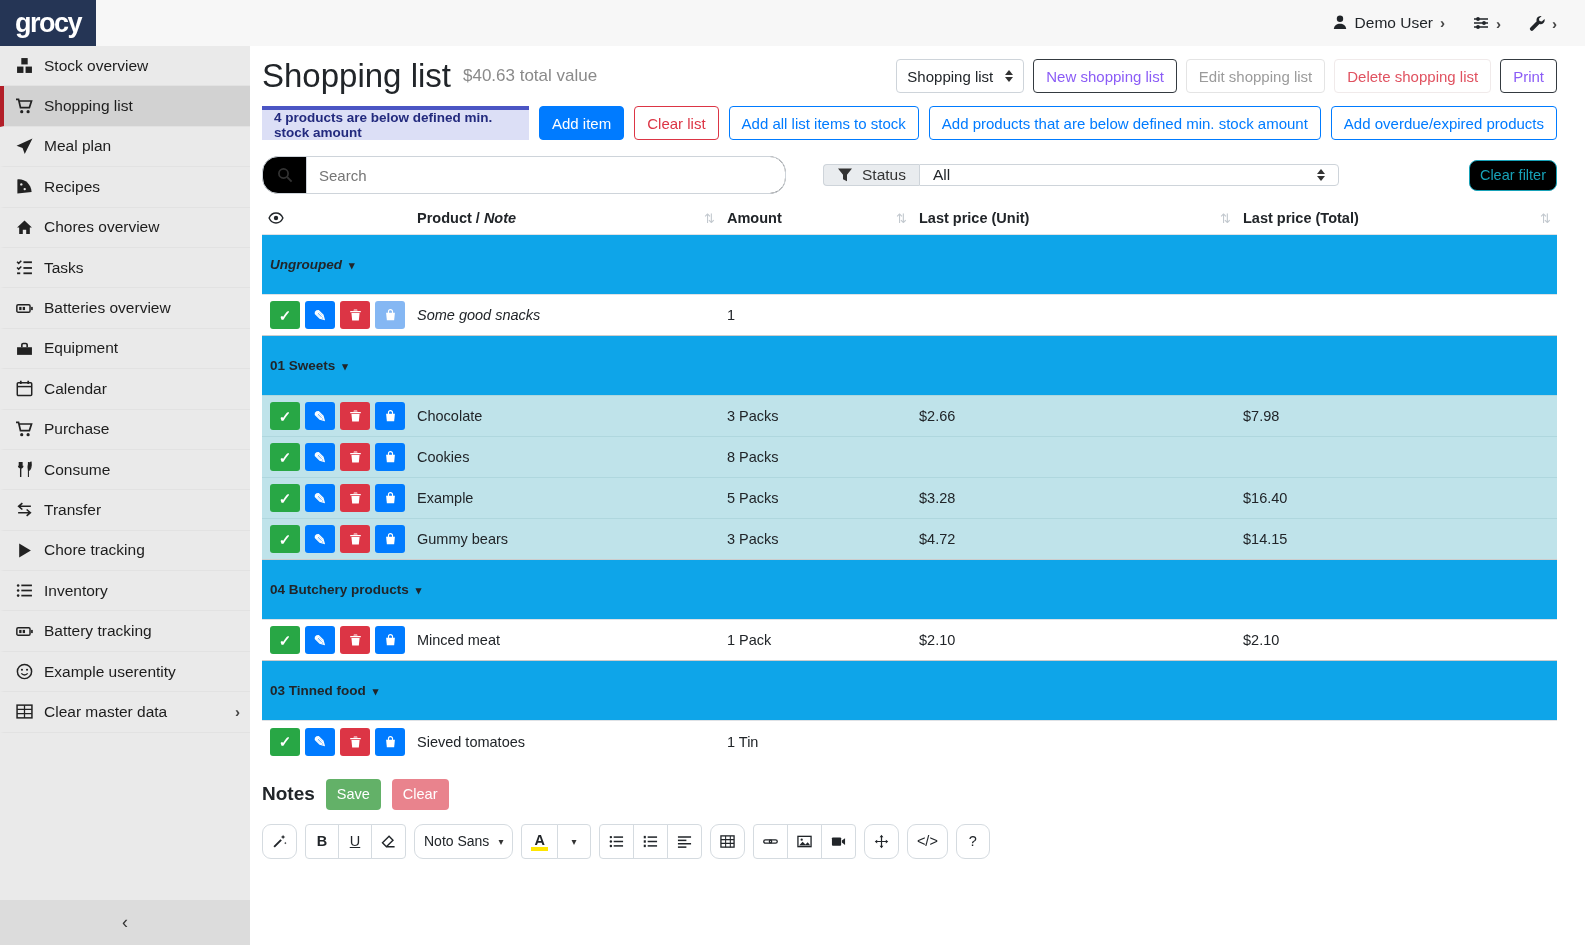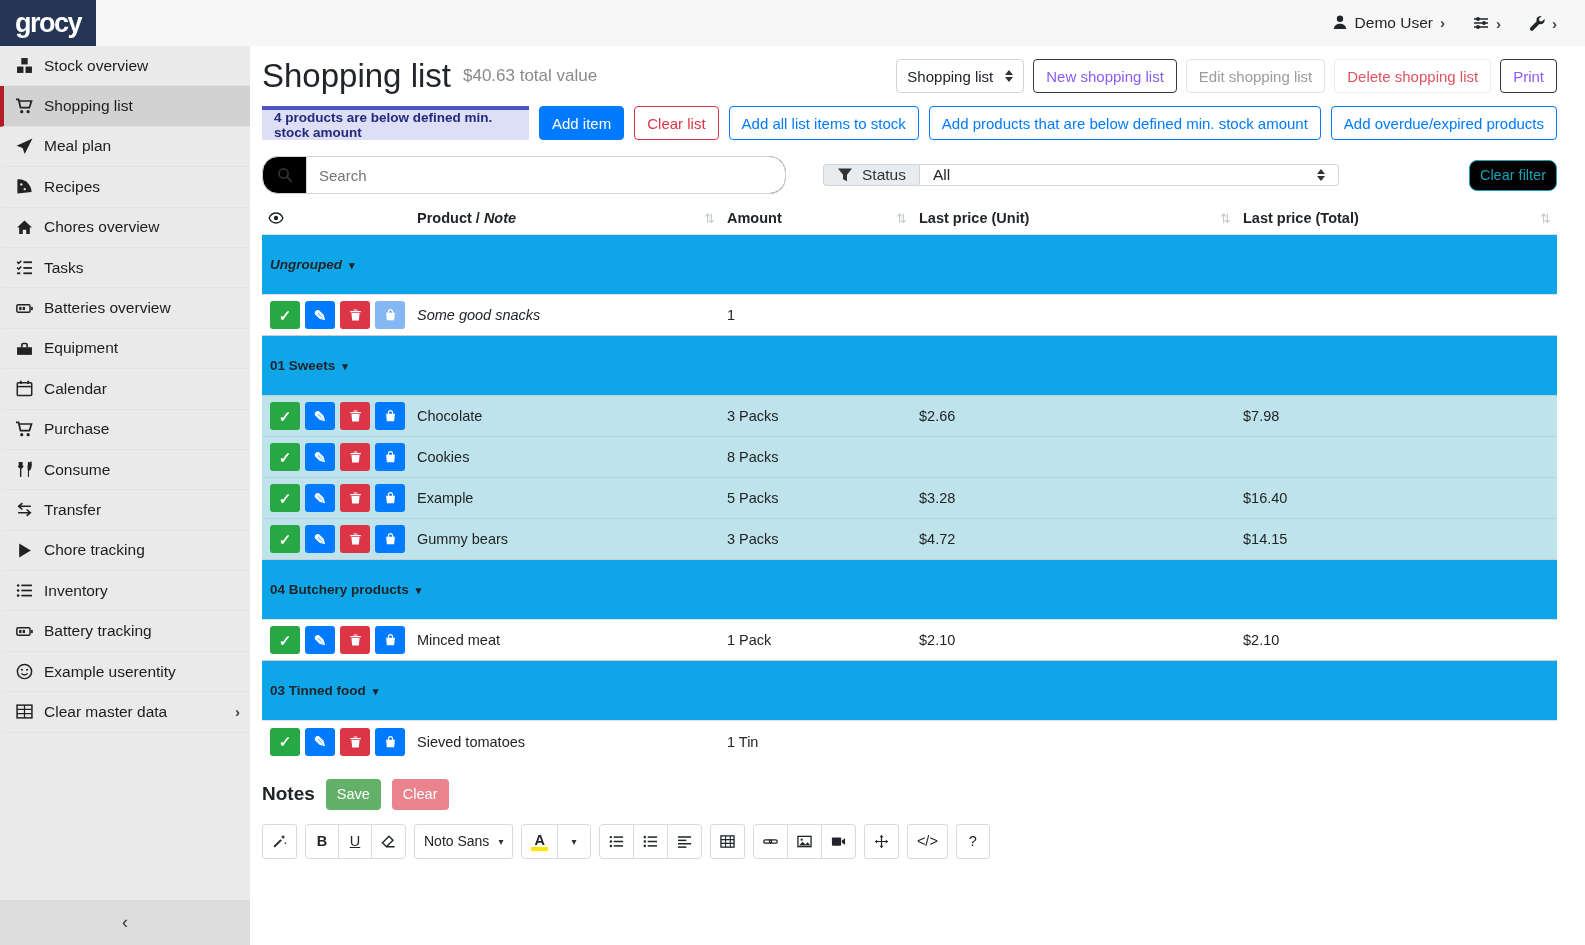--- a/index.html
+++ b/index.html
@@ -69,21 +69,21 @@
 
 .notes-head{display:flex;align-items:center;gap:11px;margin:17px 0 6px}
 .notes-title{font-size:19px;font-weight:700}
 .btn-save{background:#63b168;color:#fff;height:31px;padding:0 11px;border-radius:4px;font-size:14.5px;border:none;cursor:pointer}
 .btn-clearnote{background:#e9838d;color:#fff;height:31px;padding:0 11px;border-radius:4px;font-size:14.5px;border:none;cursor:pointer}
 .note-toolbar{display:flex;gap:8px;align-items:center;margin-top:8px}
 .tg{display:flex}
 .tbtn{min-width:34px;height:35px;background:#fff;border:1px solid #d5dbe0;display:inline-flex;align-items:center;justify-content:center;padding:0 9px;font-size:14.5px;color:#212529;cursor:pointer;margin-left:-1px}
 .tg .tbtn:first-child{border-radius:4px 0 0 4px;margin-left:0}
 .tg .tbtn:last-child{border-radius:0 4px 4px 0}
-.tg .tbtn:first-child:last-child{border-radius:3px}
+.tg .tbtn:first-child:last-child{border-radius:9px}
 .bold-b{font-weight:700}
 .uline{text-decoration:underline}
 .color-a{font-weight:700;line-height:1;padding:1px 3px 0;border-bottom:4px solid #ffe600}
 .caret-sm{font-size:10px;margin-left:7px;color:#333}
 .caret-only{font-size:10px;color:#333}
 .fontname{font-size:14px;margin-right:2px}
 .editor-area{flex:1;background:#fff;margin-top:6px;cursor:text}
 .ti{width:15px;height:15px;fill:currentColor}
 </style>
 </head>

